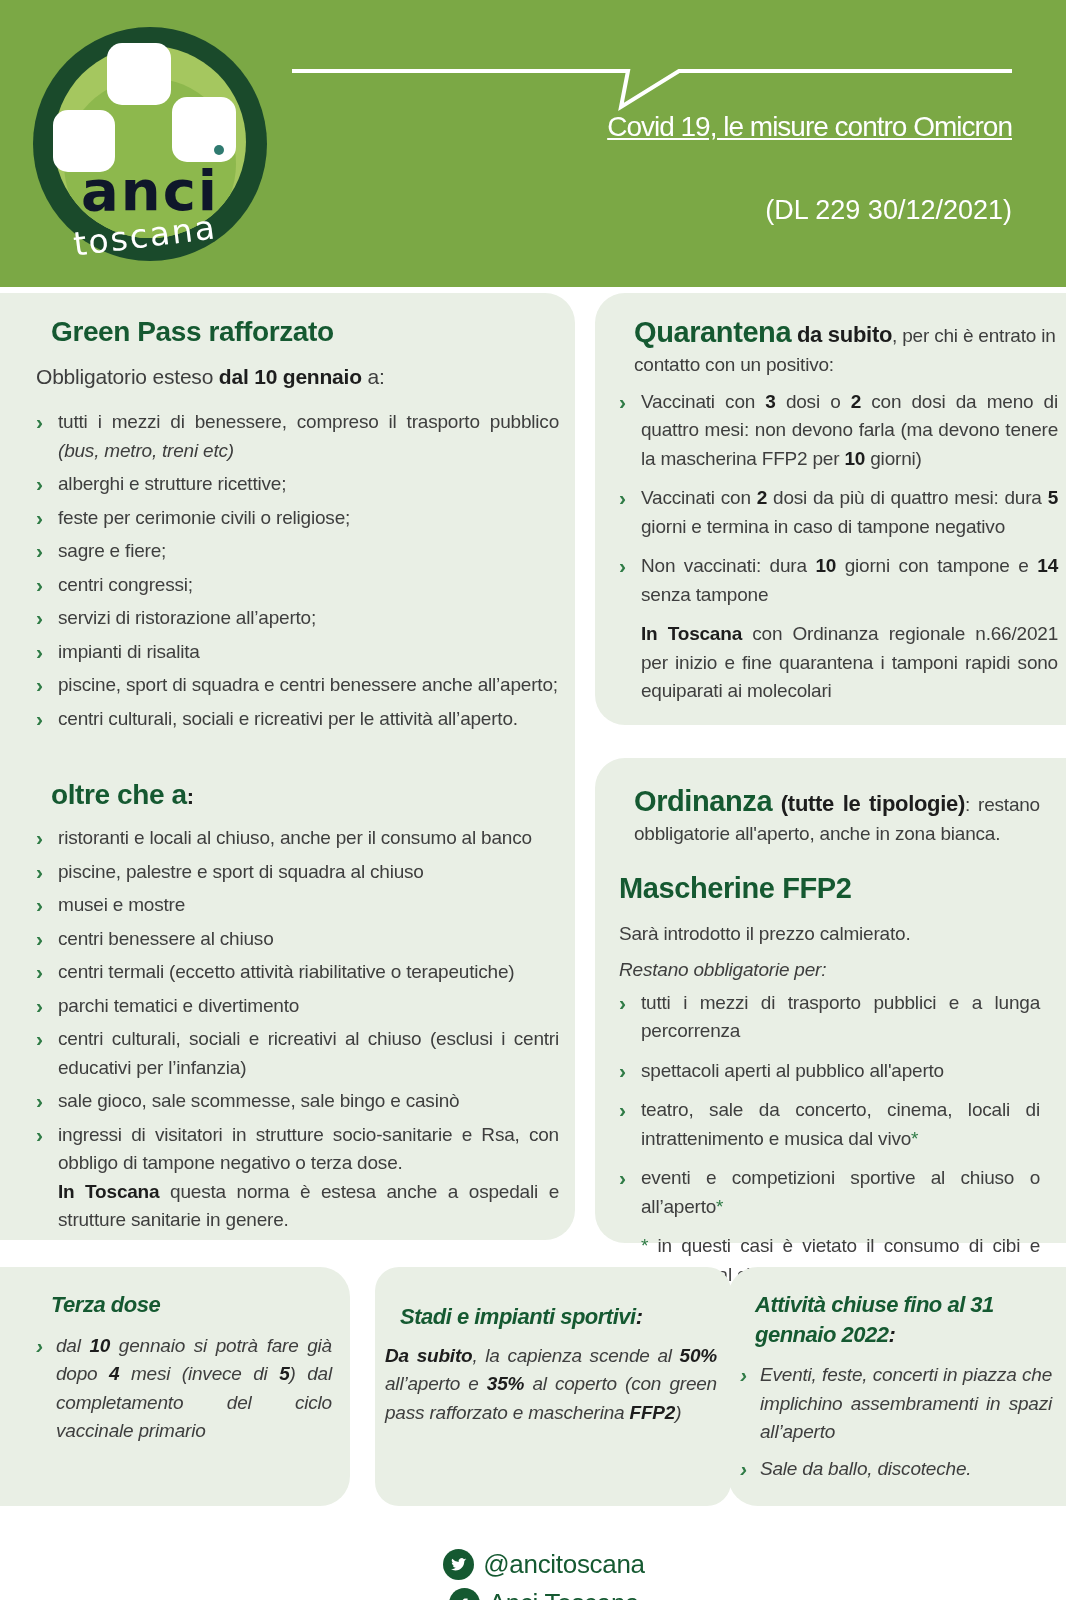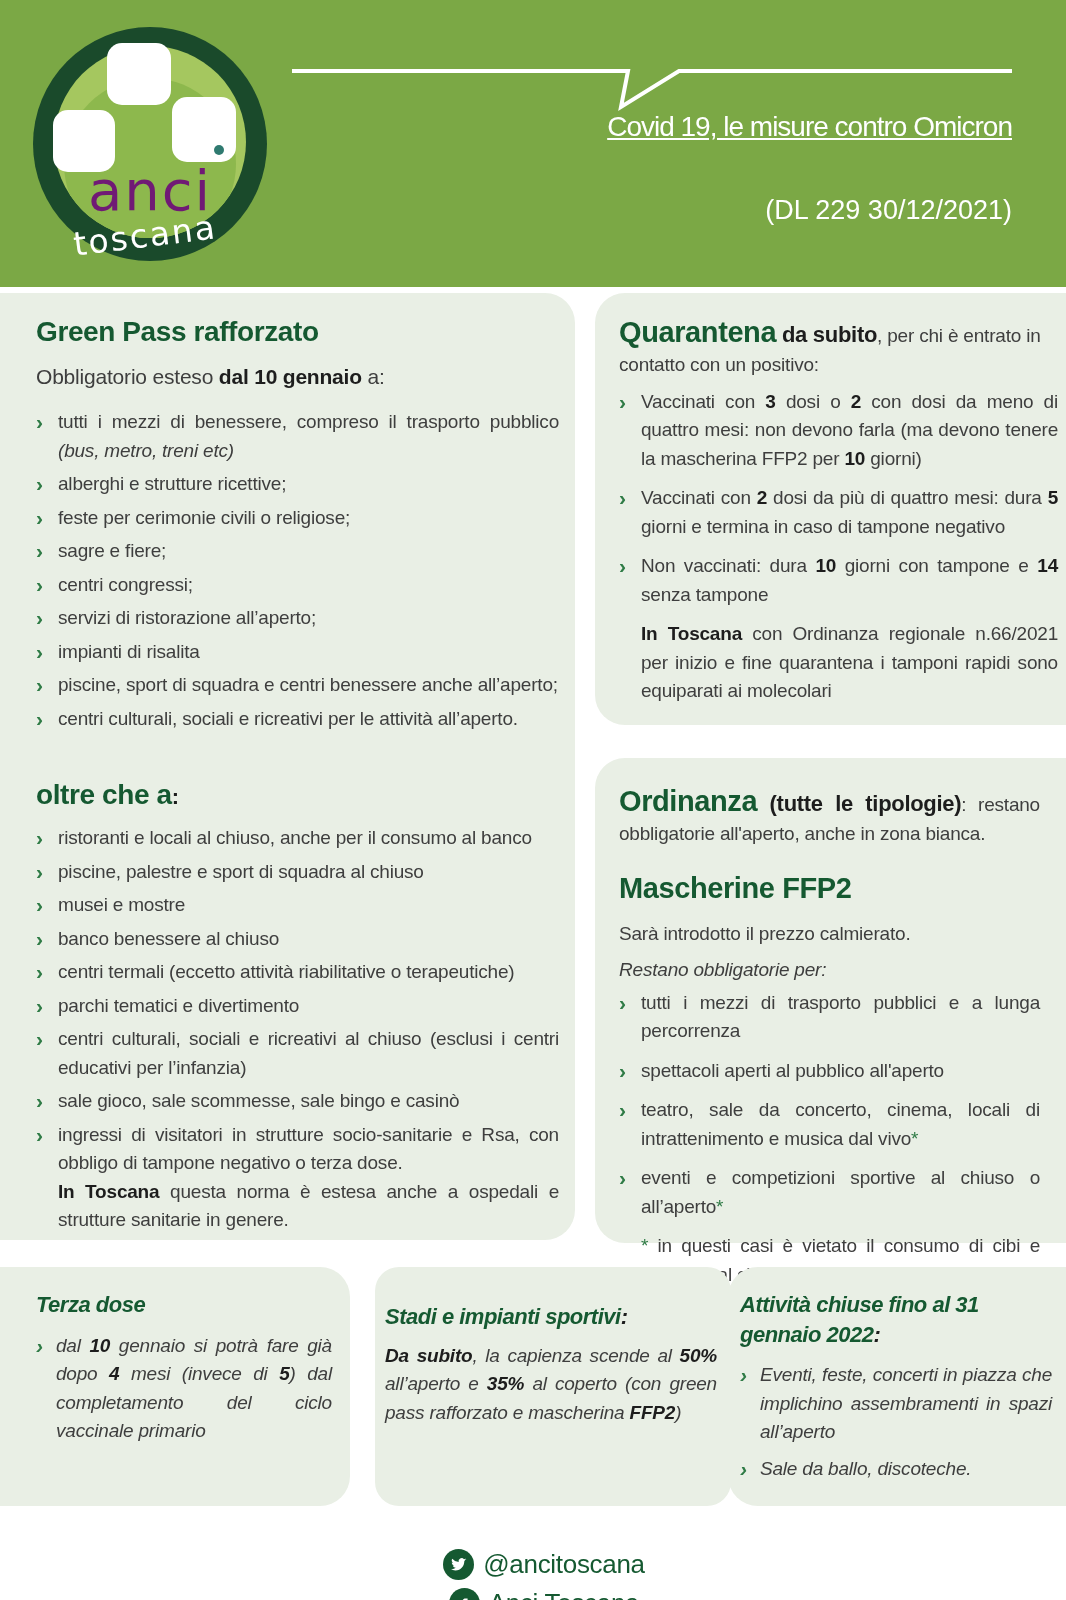--- a/index.html
+++ b/index.html
@@ -16,22 +16,22 @@
   .speech-line{position:absolute;left:0;top:0;width:1066px;height:287px;}
   .logo{position:absolute;left:33px;top:27px;width:234px;height:234px;}
   .logo-outer{position:absolute;left:0;top:0;width:234px;height:234px;border-radius:50%;background:#1a4a2b;}
   .logo-inner{position:absolute;left:21px;top:19px;width:192px;height:192px;border-radius:50%;background:#a5c75f;overflow:hidden;}
   .logo-crescent{position:absolute;left:10px;top:32px;width:172px;height:172px;border-radius:50%;background:#8db84d;}
   .sq{position:absolute;background:#ffffff;border-radius:15px;box-shadow:0 0 0 0;}
   .sq-top{left:74px;top:16px;width:64px;height:62px;}
   .sq-left{left:20px;top:83px;width:62px;height:62px;}
   .sq-right{left:139px;top:70px;width:64px;height:65px;}
   .logo-dot{position:absolute;left:181px;top:118px;width:10px;height:10px;border-radius:50%;background:#2f7a70;}
-  .logo-anci{position:absolute;left:0;right:0;top:136px;text-align:center;color:#701a75;
-    font-family:"DejaVu Sans", sans-serif;font-size:56px;line-height:1;letter-spacing:2px;font-weight:400;}
+  .logo-anci{position:absolute;left:0;right:0;top:136px;text-align:center;color:#0f172a;
+    font-family:"DejaVu Sans", sans-serif;font-size:56px;line-height:1;letter-spacing:2px;font-weight:700;}
   .logo-toscana{position:absolute;left:-10px;right:0;top:192px;text-align:center;color:#fff;
     font-family:"DejaVu Sans", sans-serif;font-size:33px;line-height:1;letter-spacing:2px;font-weight:400;
     transform:rotate(-7deg);}
   .title{position:absolute;right:54px;top:112px;color:#ffffff;font-size:28px;line-height:1.1;
     letter-spacing:-1px;white-space:nowrap;font-weight:400;text-decoration:underline;}
   .subtitle{position:absolute;right:54px;top:190px;color:#ffffff;font-size:27px;letter-spacing:0;font-weight:400;}
   
   .box{position:absolute;background:#e9efe5;box-sizing:border-box;}
   .left-box{left:0;top:293px;width:575px;height:947px;border-radius:0 30px 30px 0;padding:20px 16px 0 36px;}
   .right-box1{left:595px;top:293px;width:471px;height:432px;border-radius:30px 0 0 30px;padding:20px 8px 0 24px;}
@@ -43,21 +43,21 @@
   
   .hgreen{color:#155931;font-weight:bold;font-size:28px;letter-spacing:-0.4px;}
   .right-col .hgreen{font-size:29px;}
   .bottom-box .hgreen{font-size:22px;letter-spacing:-0.5px;line-height:1.3;}
   .bottom-box2 .hgreen{white-space:nowrap;}
   .hblack{color:#1d1d1d;font-weight:bold;font-size:22px;letter-spacing:-0.3px;}
   .bottom-box .hblack{font-size:22px;}
   .b{color:#1d1d1d;font-weight:bold;}
   .i{font-style:italic;}
   .star{color:#2f7b46;}
-  .heading-block{margin:0 0 10px 0;line-height:1.35;}
+  .heading-block{margin:0 0 10px 15px;line-height:1.35;}
   .intro{font-size:21px;margin:0 0 16px 0;}
   .para{margin:0 0 6px 0;}
   .li{display:flex;margin:0 0 5px 0;}
   .right-col .li{margin-bottom:11px;}
   .bottom-box .li{margin-bottom:8px;}
   .chev{flex:none;width:22px;color:#2f7b46;font-weight:bold;font-size:21px;line-height:1.35;}
   .bottom-box .chev{width:20px;}
   .litext{flex:1;}
   .justify .litext{text-align:justify;}
   .sec2-gap{height:38px;}
@@ -149,21 +149,21 @@
       <div class="li">
         <span class="chev">›</span>
         <div class="litext"><span>piscine, palestre e sport di squadra al chiuso</span></div>
       </div>
       <div class="li">
         <span class="chev">›</span>
         <div class="litext"><span>musei e mostre</span></div>
       </div>
       <div class="li">
         <span class="chev">›</span>
-        <div class="litext"><span>banco benessere al chiuso</span></div>
+        <div class="litext"><span>centri benessere al chiuso</span></div>
       </div>
       <div class="li">
         <span class="chev">›</span>
         <div class="litext"><span>centri termali (eccetto attività riabilitative o terapeutiche)</span></div>
       </div>
       <div class="li">
         <span class="chev">›</span>
         <div class="litext"><span>parchi tematici e divertimento</span></div>
       </div>
       <div class="li">

